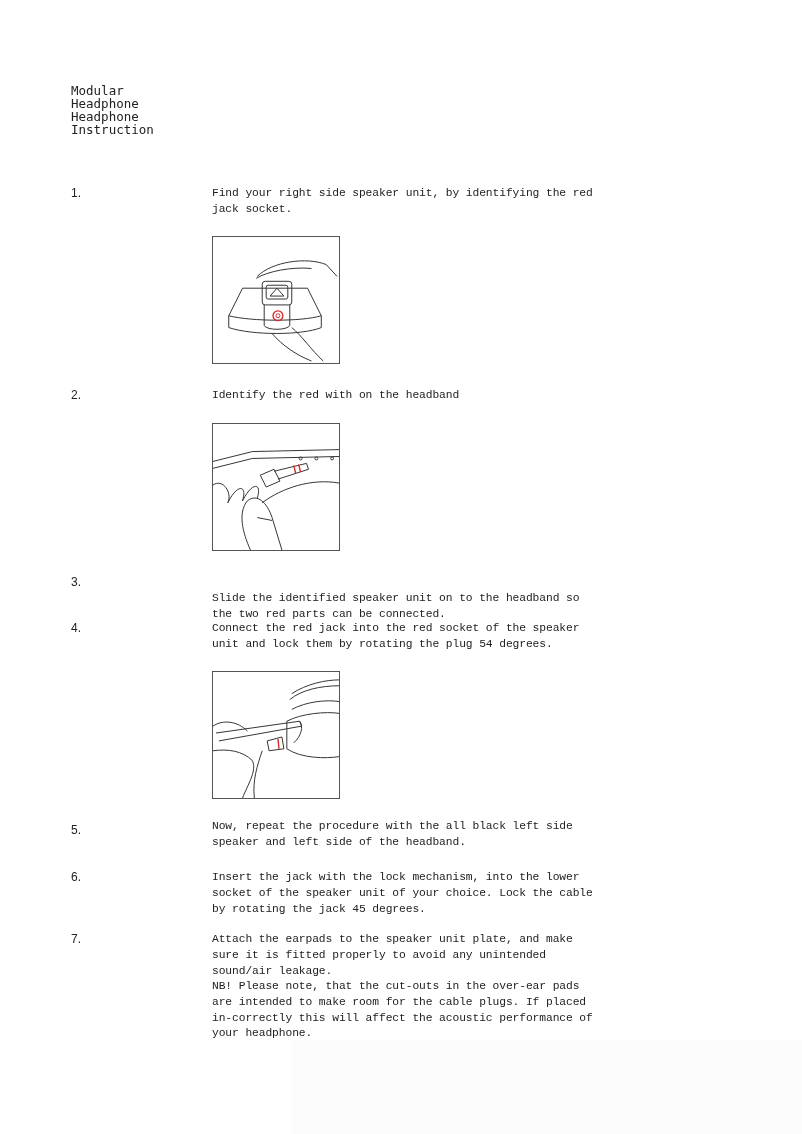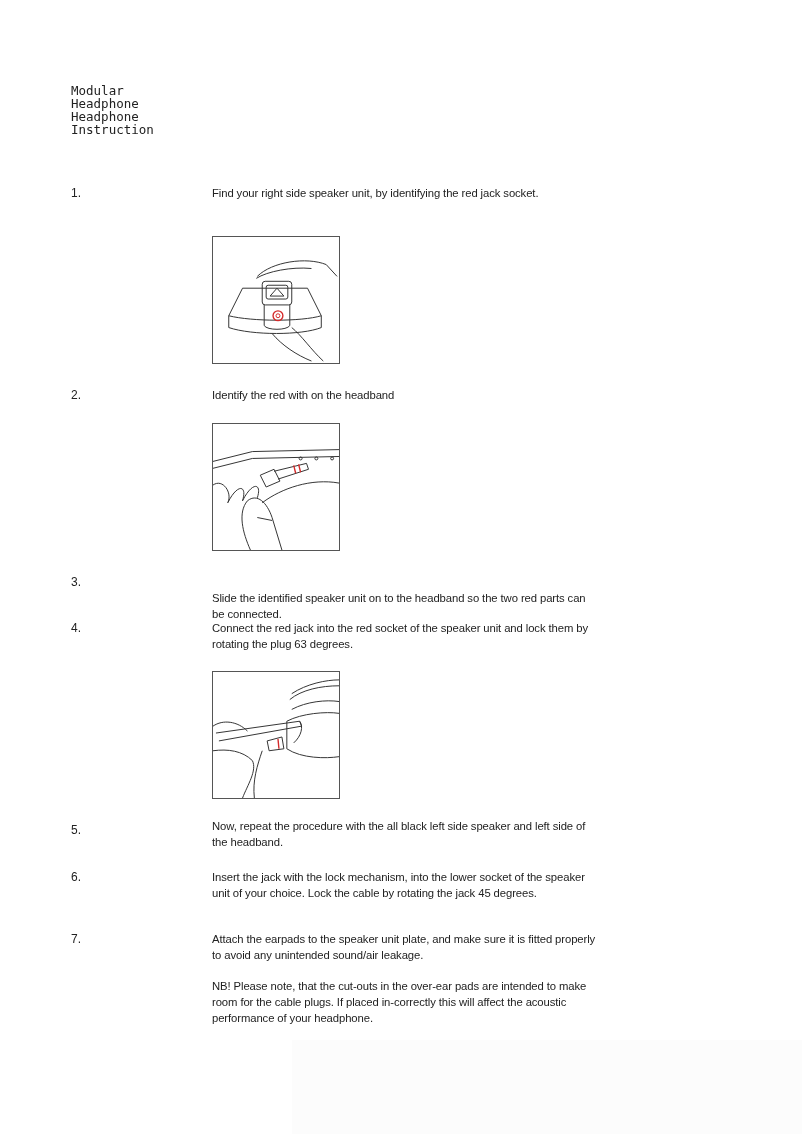--- a/index.html
+++ b/index.html
@@ -17,21 +17,21 @@
       color: #222;
       margin-top: 12px;
     }
     .doc-title div { white-space: nowrap; }
     .step-num {
       position: absolute; left: 71px;
       font-family: "Liberation Sans", sans-serif; font-size: 12px; color: #222;
     }
     .step-text {
       position: absolute; left: 212px; width: 385px;
-      font-family: Liberation Sans, sans-serif; font-size: 11.3px; line-height: 15.8px;
+      font-family: Liberation Mono, monospace; font-size: 11.3px; line-height: 15.8px;
       color: #222; letter-spacing: -0.1px;
     }
     .figure {
       position: absolute; left: 212px; width: 128px; height: 128px;
       border: 1px solid #555; box-sizing: border-box; background: #fff;
     }
     .figure svg { width: 100%; height: 100%; display: block; }
   </style>
 </head>
 <body>
@@ -81,21 +81,21 @@
     <path d="M38 128 C30 110 25 90 35 78 C45 70 55 80 60 95 L70 128"></path>
     <path d="M50 80 C70 65 100 55 128 60"></path>
     <path d="M45 95 L60 98"></path>
   </svg>
 </div>
 
 <div class="step-num" style="top:575px">3.</div>
 <div class="step-text" style="top:591px">Slide the identified speaker unit on to the headband so the two red parts can be connected.</div>
 
 <div class="step-num" style="top:621px">4.</div>
-<div class="step-text" style="top:621px">Connect the red jack into the red socket of the speaker unit and lock them by rotating the plug 63 degrees.</div>
+<div class="step-text" style="top:621px">Connect the red jack into the red socket of the speaker unit and lock them by rotating the plug 54 degrees.</div>
 <div class="figure" style="top:671px">
   <svg viewBox="0 0 128 128" fill="none" stroke="#333" stroke-width="1">
     <path d="M80 22 C95 12 115 8 128 8"></path>
     <path d="M78 28 C90 18 110 14 128 14"></path>
     <path d="M80 38 C95 30 115 28 128 30"></path>
     <path d="M75 50 C90 42 115 40 128 42"></path>
     <path d="M75 50 L75 78 C90 88 115 88 128 86"></path>
     <path d="M3 62 L88 50 L90 55 L6 70"></path>
     <path d="M88 50 C92 55 90 65 82 72"></path>
     <path d="M55 70 L70 66 L72 78 L57 80 Z"></path>

